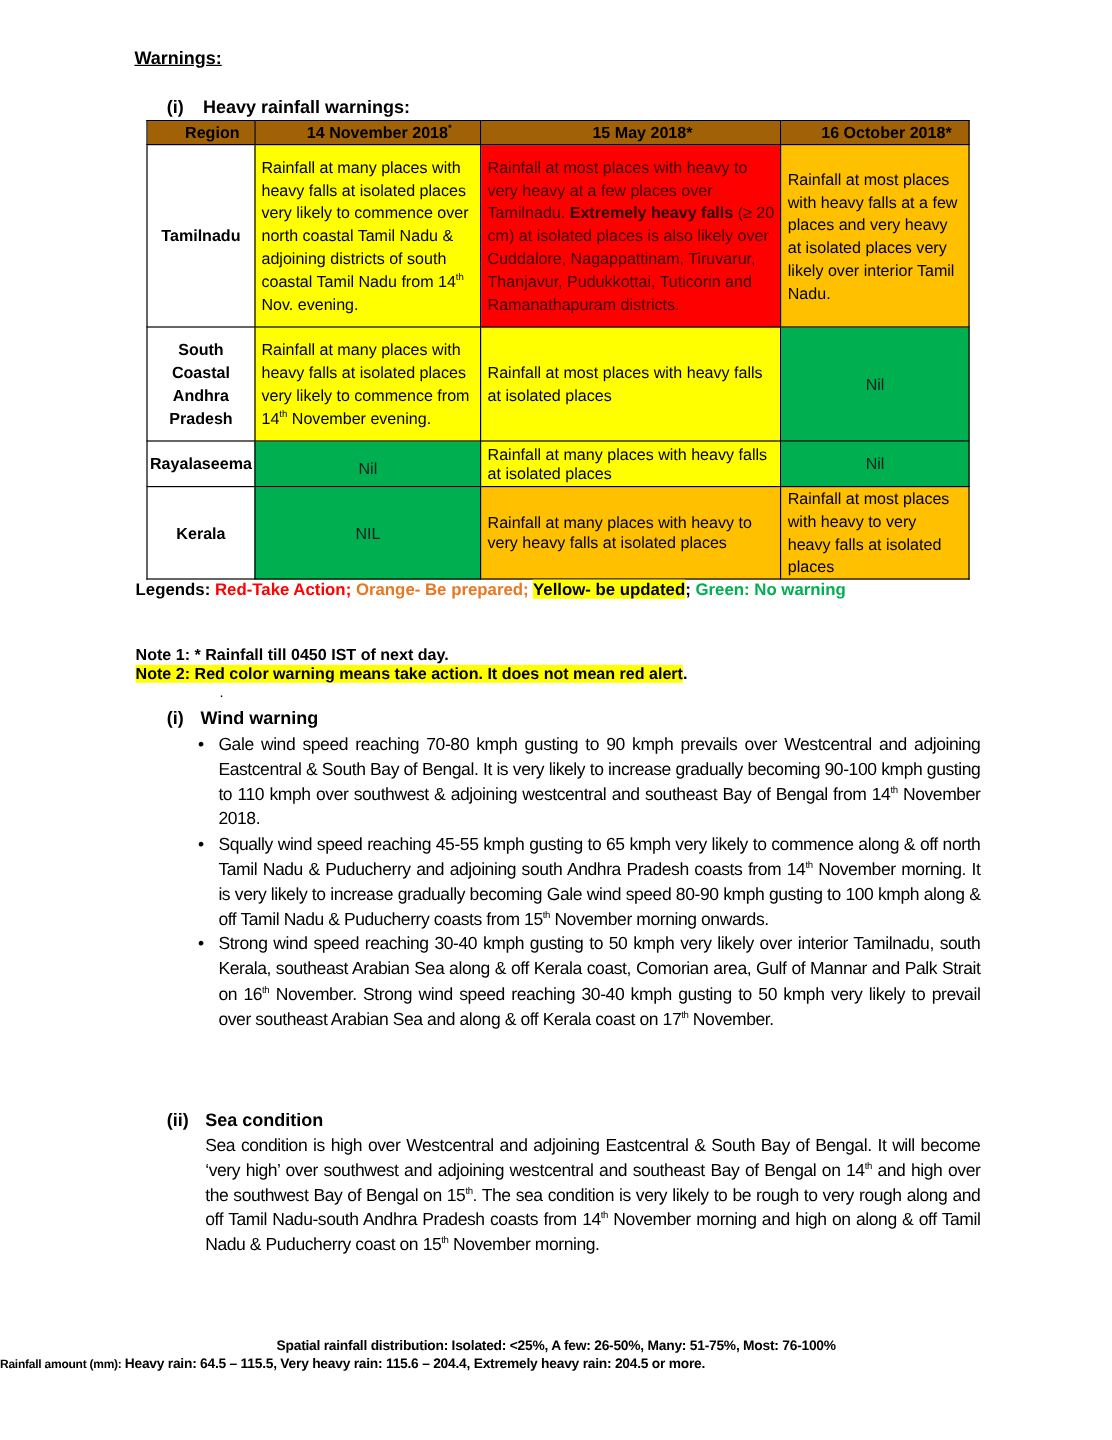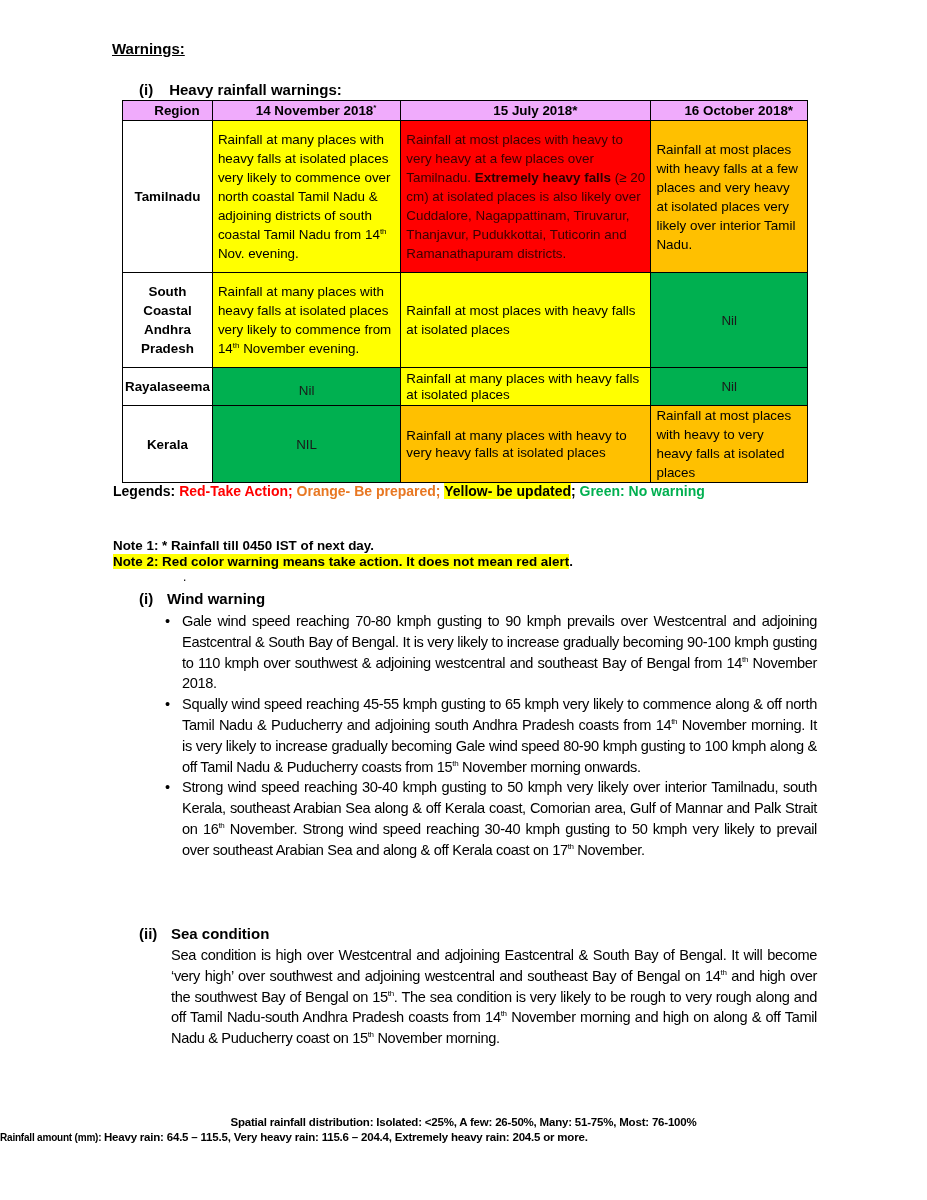--- a/index.html
+++ b/index.html
@@ -13,21 +13,21 @@
   }
   #rain-heading {
     left: 139px; top: 81px; font-size: 15px; font-weight: bold;
   }
   #rain-heading .num { display: inline-block; width: 26px; }
   table.warn {
     position: absolute; left: 122px; top: 100px; width: 686px;
     border-collapse: collapse; font-size: 13.4px; line-height: 19px;
   }
   table.warn th, table.warn td { border: 1px solid #000; padding: 0 5px; vertical-align: middle; }
-  table.warn th { background: #f0abfc; font-weight: bold; text-align: center; height: 18px; font-size: 13.4px; padding-left: 24px; }
+  table.warn th { background: #a16207; font-weight: bold; text-align: center; height: 18px; font-size: 13.4px; padding-left: 24px; }
   table.warn td.region { font-weight: bold; text-align: center; background: #fff; padding: 0 2px; }
   td.c-yellow { background: #ffff00; }
   td.c-red { background: #ff0000; color: #3a0000; }
   td.c-orange { background: #ffc000; }
   td.c-green { background: #00b050; text-align: center; color: #1a1a1a; }
   td.c-red b { color: #2a0000; }
   sup { font-size: 8px; line-height: 0; vertical-align: super; }
   .legend-block {
     left: 113px; top: 483px; width: 700px; font-size: 14px; font-weight: bold; line-height: 16px;
   }
@@ -73,21 +73,21 @@
   <colgroup>
     <col style="width:89px">
     <col style="width:189px">
     <col style="width:251px">
     <col style="width:157px">
   </colgroup>
   <thead>
     <tr>
       <th>Region</th>
       <th><span>14 November 2018</span><sup>*</sup></th>
-      <th>15 July 2018*</th>
+      <th>15 May 2018*</th>
       <th>16 October 2018*</th>
     </tr>
   </thead>
   <tbody>
     <tr style="height:152px">
       <td class="region">Tamilnadu</td>
       <td class="c-yellow"><span>Rainfall at many places with heavy falls at isolated places very likely to commence over north coastal Tamil Nadu &amp; adjoining districts of south coastal Tamil Nadu from 14</span><sup>th</sup><span> Nov. evening.</span></td>
       <td class="c-red"><span>Rainfall at most places with heavy to very heavy at a few places over Tamilnadu. </span><b>Extremely heavy falls</b><span> (≥ 20 cm) at isolated places is also likely over Cuddalore, Nagappattinam, Tiruvarur, Thanjavur, Pudukkottai, Tuticorin and Ramanathapuram districts.</span></td>
       <td class="c-orange">Rainfall at most places with heavy falls at a few places and very heavy at isolated places very likely over interior Tamil Nadu.</td>
     </tr>

